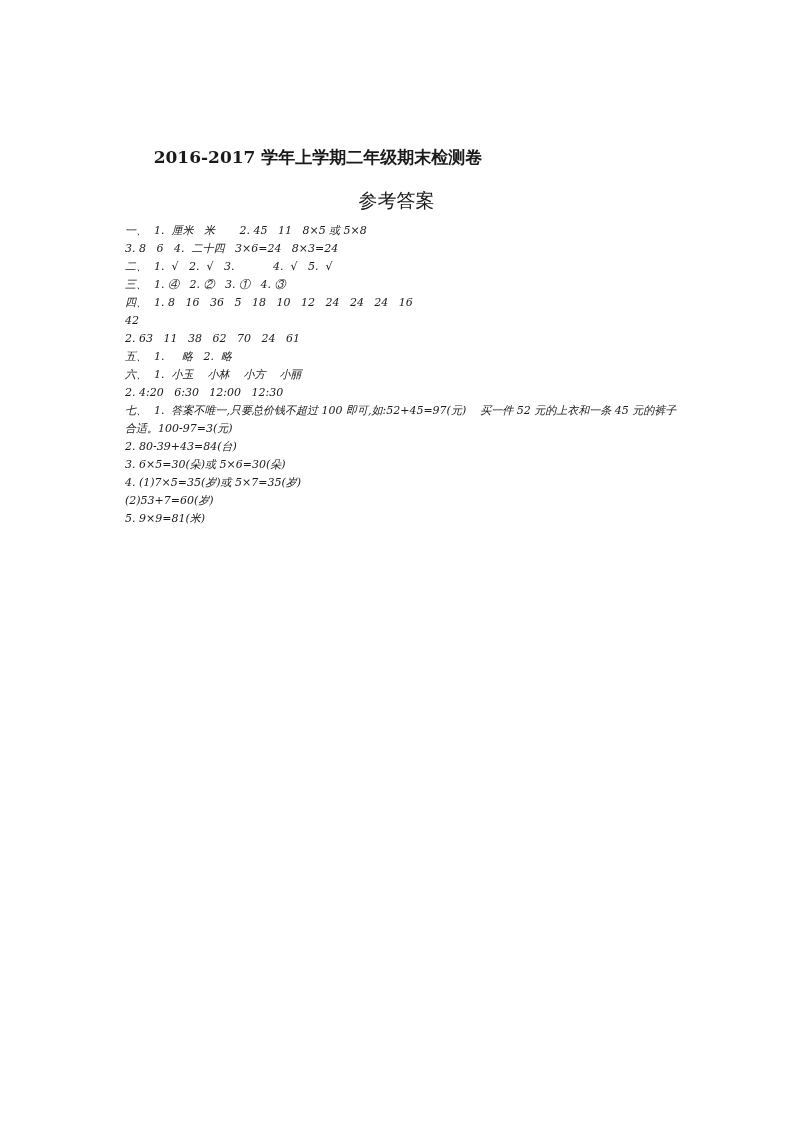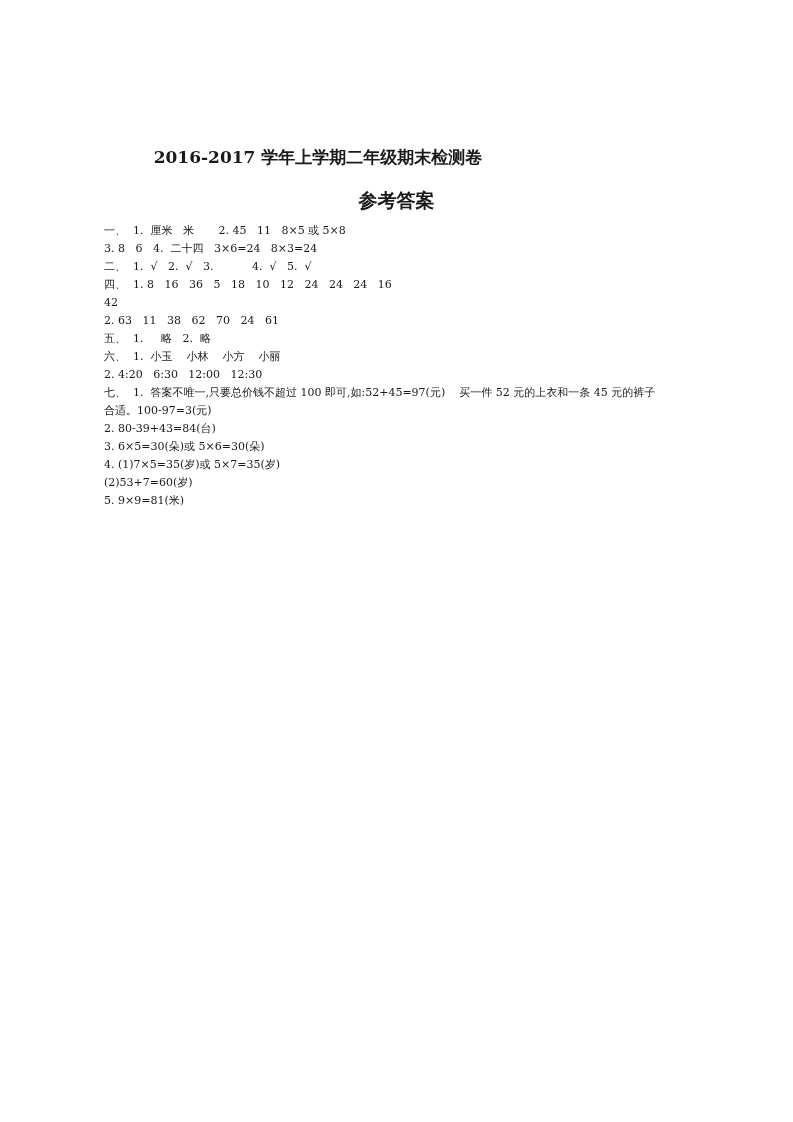--- a/index.html
+++ b/index.html
@@ -1,34 +1,35 @@
 <!DOCTYPE html>
 <html><head>
 <meta charset="utf-8">
 <style>
   html, body { margin: 0; padding: 0; background: #ffffff; }
   body { width: 793px; height: 1122px; position: relative; overflow: hidden;
          font-family: "DejaVu Serif", "Liberation Serif", serif; color: #1a1a1a; }
   .title { position: absolute; left: 0; width: 636px; text-align: center; top: 146px;
            font-size: 17px; font-weight: bold; letter-spacing: 0px; }
   .subtitle { position: absolute; left: 0; width: 793px; text-align: center; top: 188px;
-              font-size: 19px; font-weight: bold; font-family: "DejaVu Sans", sans-serif; }
-  .body { position: absolute; left: 104px; top: 222px; width: 600px; }
+              font-size: 19px; font-weight: normal; font-family: "DejaVu Sans", sans-serif; }
+  .body { position: absolute; left: 125px; top: 222px; width: 600px; font-style: italic; }
   .line { height: 18px; line-height: 18px; font-size: 11px; white-space: pre; }
 </style>
 </head>
 <body>
 
 <div class="title">2016-2017 学年上学期二年级期末检测卷</div>
 <div class="subtitle">参考答案</div>
 
 <div class="body">
   <div class="line">一、  1.  厘米   米       2. 45   11   8×5 或 5×8</div>
   <div class="line">3. 8   6   4.  二十四   3×6=24   8×3=24</div>
   <div class="line">二、  1.  √   2.  √   3.           4.  √   5.  √</div>
+  <div class="line">三、  1. ④   2. ②   3. ①   4. ③</div>
   <div class="line">四、  1. 8   16   36   5   18   10   12   24   24   24   16</div>
   <div class="line">42</div>
   <div class="line">2. 63   11   38   62   70   24   61</div>
   <div class="line">五、  1.     略   2.  略</div>
   <div class="line">六、  1.  小玉    小林    小方    小丽</div>
   <div class="line">2. 4:20   6:30   12:00   12:30</div>
   <div class="line">七、  1.  答案不唯一,只要总价钱不超过 100 即可,如:52+45=97(元)    买一件 52 元的上衣和一条 45 元的裤子</div>
   <div class="line">合适。100-97=3(元)</div>
   <div class="line">2. 80-39+43=84(台)</div>
   <div class="line">3. 6×5=30(朵)或 5×6=30(朵)</div>

